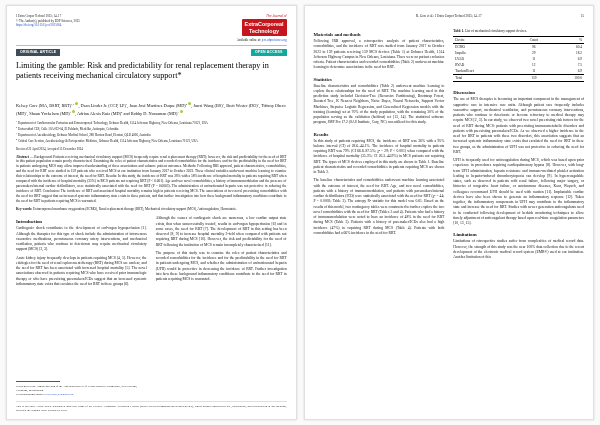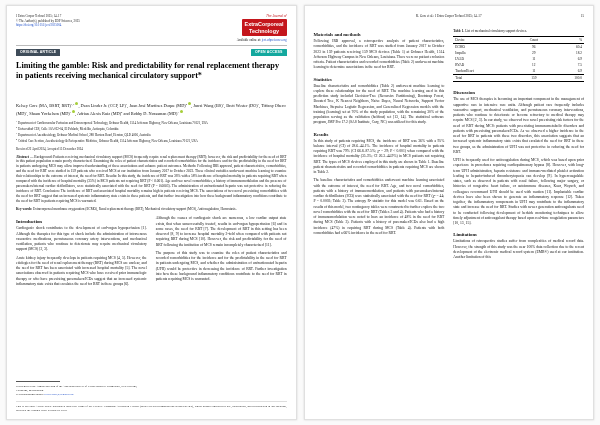--- a/index.html
+++ b/index.html
@@ -11,21 +11,21 @@
   .link{color:#2050c8;}
   .logo{text-align:right;}
   .logo-top{color:#c4161c;font-size:3.2px;font-style:italic;font-family:"Liberation Sans",sans-serif;margin-bottom:.5px;}
   .logo-box{display:inline-block;background:#c4161c;color:#fff;font-family:"Liberation Sans",sans-serif;font-weight:bold;font-size:5.4px;line-height:1.15;padding:2px 3px;text-align:center;border-radius:1px;}
   .avail{text-align:right;font-size:3.1px;margin-top:1px;}
   .toprule{border:none;border-top:1px solid #bbb;margin:3px 0 0;}
   .badges{display:flex;justify-content:space-between;margin-top:3px;}
   .badge{font-family:"Liberation Sans",sans-serif;font-weight:bold;font-size:3.5px;color:#fff;padding:1.5px 4px;letter-spacing:.2px;border-radius:.5px;}
   .badge.dark{background:#3e4c59;}
   .badge.teal{background:#13a89e;}
-  .title{font-size:8.2px;line-height:1.25;margin:5px 0 21px;font-weight:bold;color:#000;}
+  .title{font-size:8.2px;line-height:1.25;margin:5px 0 21px;font-weight:normal;color:#000;}
   .authors{font-size:4.3px;line-height:1.45;}
   .authors sup{font-size:2.7px;}
   .orcid{display:inline-block;width:3px;height:3px;background:#a6ce39;border-radius:50%;margin-left:1px;vertical-align:super;}
   .affils{font-size:3.1px;line-height:1.55;margin-top:3px;color:#111;}
   .affils sup{font-size:2.3px;}
   .received{font-size:3.1px;margin-top:3px;}
   .abstract{font-size:3.5px;line-height:1.4;text-align:justify;margin-top:4px;}
   .keywords{font-size:3.3px;margin-top:4px;}
   .cols{display:flex;gap:9px;margin-top:5px;flex:1;min-height:0;}
   .col{flex:1;min-width:0;display:flex;flex-direction:column;}

